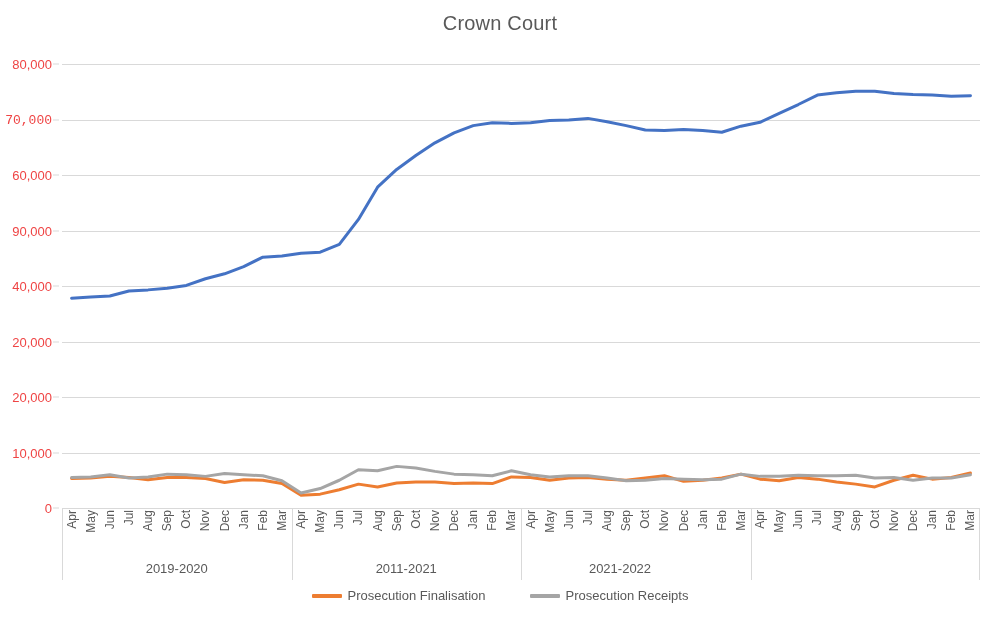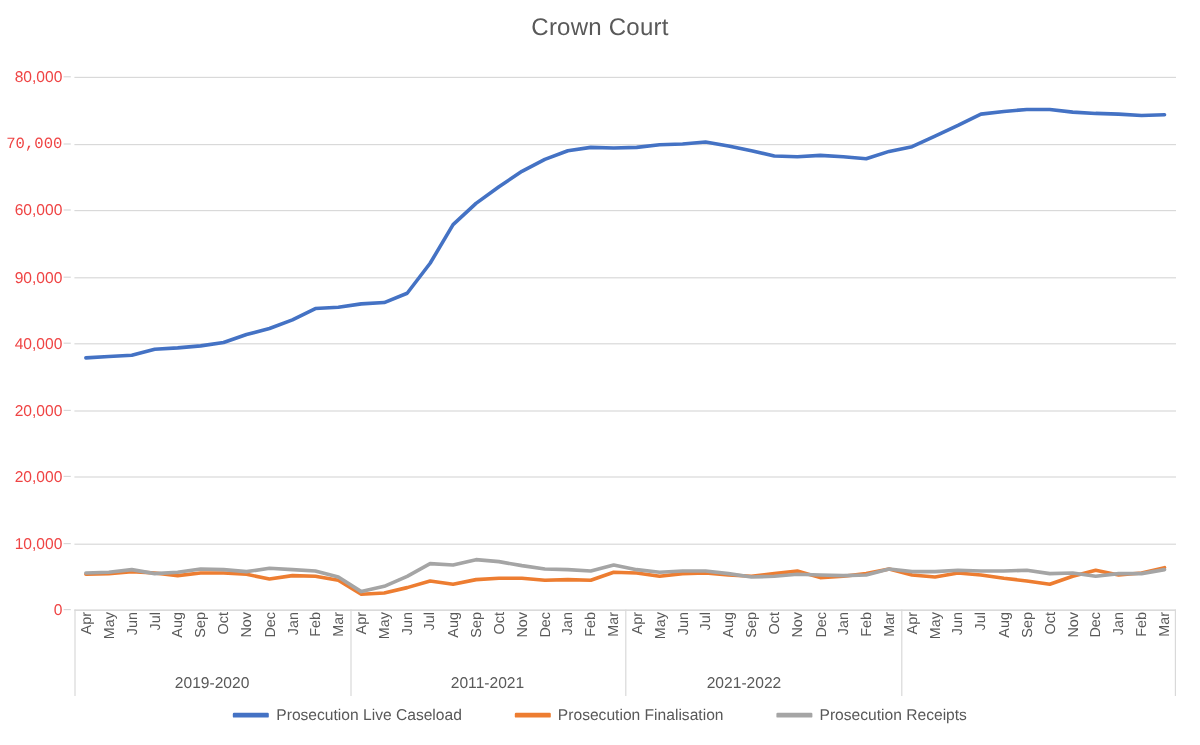--- a/index.html
+++ b/index.html
@@ -470,24 +470,20 @@
       </div>
   <div class="axis-sep" style="left: 0px; top: 0px; height: 72px;"></div>
       <div class="axis-sep" style="left: 229.5px; top: 0px; height: 72px;"></div>
       <div class="axis-sep" style="left: 459px; top: 0px; height: 72px;"></div>
       <div class="axis-sep" style="left: 688.5px; top: 0px; height: 72px;"></div>
       <div class="axis-sep" style="left: 917px; top: 0px; height: 72px;"></div>
     </div>
 
   <div id="legend">
       <div class="legend-item">
-        <span class="legend-swatch" style="background: rgb(68, 114, 196);"></span>
-        <span class="legend-label">Prosecution Live Caseload</span>
-      </div>
-      <div class="legend-item">
         <span class="legend-swatch" style="background: rgb(237, 125, 49);"></span>
         <span class="legend-label">Prosecution Finalisation</span>
       </div>
       <div class="legend-item">
         <span class="legend-swatch" style="background: rgb(165, 165, 165);"></span>
         <span class="legend-label">Prosecution Receipts</span>
       </div>
     </div>
 
 </div>

